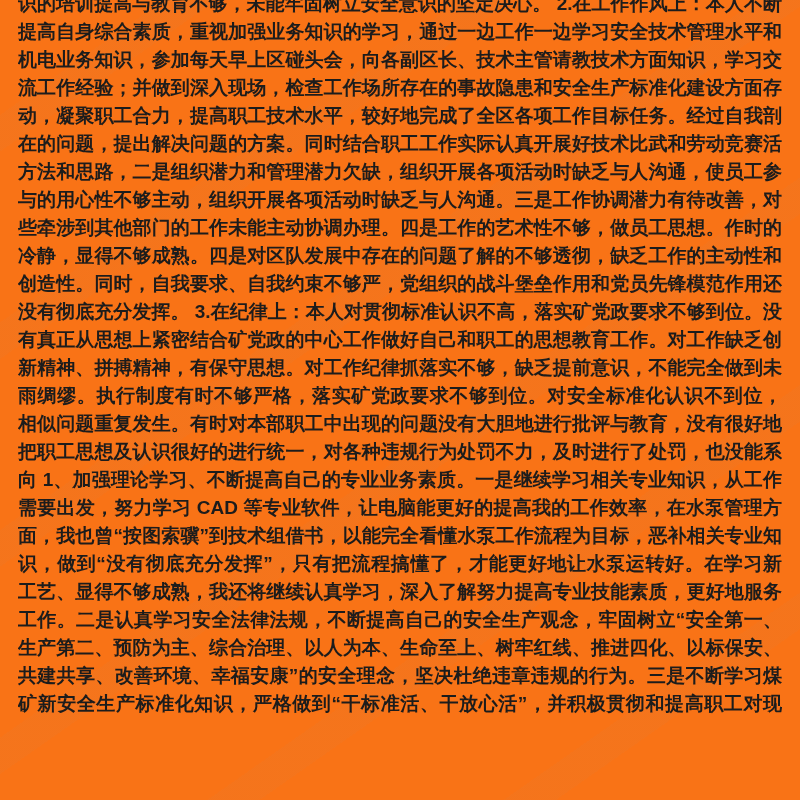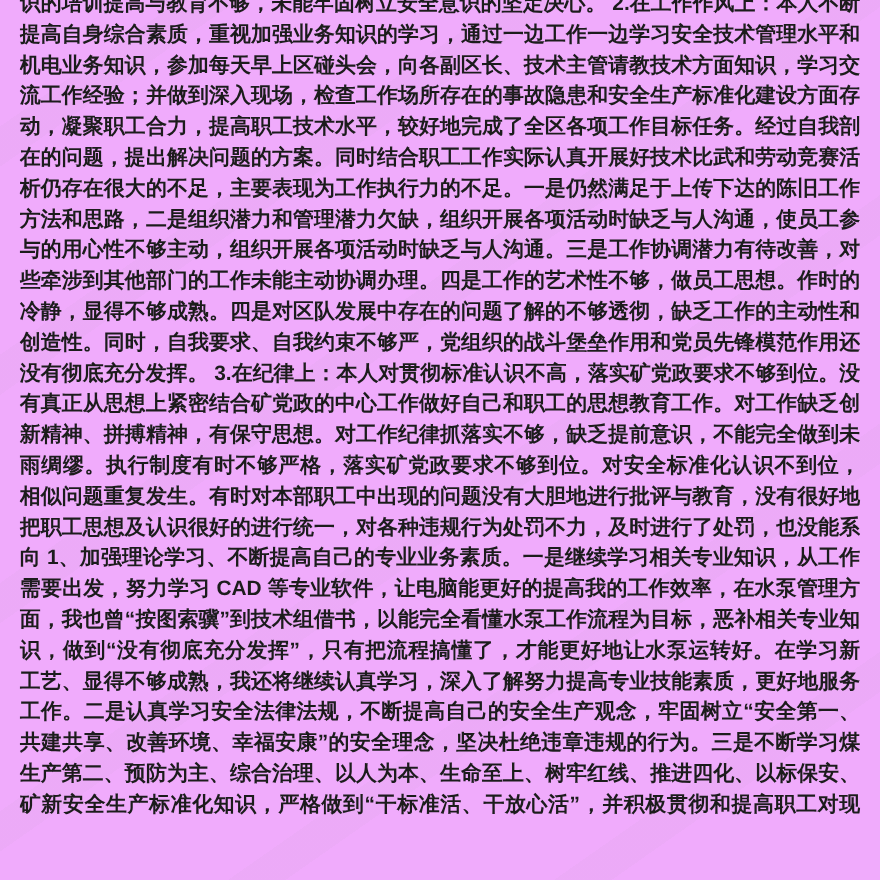--- a/index.html
+++ b/index.html
@@ -4,21 +4,21 @@
 <style>
   html, body {
     margin: 0;
     padding: 0;
     background: #ffffff;
   }
   .page {
     position: relative;
     width: 800px;
     height: 800px;
-    background: #f0abfc;
+    background: #f97316;
     overflow: hidden;
     font-family: "Liberation Sans", sans-serif;
   }
   .watermark {
     position: absolute;
     inset: 0;
     background: repeating-linear-gradient(
       -35deg,
       transparent 0 140px,
       rgba(150,150,150,0.045) 140px 170px
@@ -51,35 +51,34 @@
 
 <div class="page">
   <div class="watermark"></div>
   <div class="text-block">
       <div class="line">识的培训提高与教育不够，未能牢固树立安全意识的坚定决心。 2.在工作作风上：本人不断</div>
       <div class="line">提高自身综合素质，重视加强业务知识的学习，通过一边工作一边学习安全技术管理水平和</div>
       <div class="line">机电业务知识，参加每天早上区碰头会，向各副区长、技术主管请教技术方面知识，学习交</div>
       <div class="line">流工作经验；并做到深入现场，检查工作场所存在的事故隐患和安全生产标准化建设方面存</div>
       <div class="line">动，凝聚职工合力，提高职工技术水平，较好地完成了全区各项工作目标任务。经过自我剖</div>
       <div class="line">在的问题，提出解决问题的方案。同时结合职工工作实际认真开展好技术比武和劳动竞赛活</div>
-      <div class="line">析仍存在很大的不足，主要表现为工作执行力的不足。一是仍然满足于上传下达的陈旧工作</div>
       <div class="line">方法和思路，二是组织潜力和管理潜力欠缺，组织开展各项活动时缺乏与人沟通，使员工参</div>
       <div class="line">与的用心性不够主动，组织开展各项活动时缺乏与人沟通。三是工作协调潜力有待改善，对一</div>
       <div class="line">些牵涉到其他部门的工作未能主动协调办理。四是工作的艺术性不够，做员工思想。作时的</div>
       <div class="line">冷静，显得不够成熟。四是对区队发展中存在的问题了解的不够透彻，缺乏工作的主动性和</div>
       <div class="line">创造性。同时，自我要求、自我约束不够严，党组织的战斗堡垒作用和党员先锋模范作用还</div>
       <div class="line">没有彻底充分发挥。 3.在纪律上：本人对贯彻标准认识不高，落实矿党政要求不够到位。没</div>
       <div class="line">有真正从思想上紧密结合矿党政的中心工作做好自己和职工的思想教育工作。对工作缺乏创</div>
       <div class="line">新精神、拼搏精神，有保守思想。对工作纪律抓落实不够，缺乏提前意识，不能完全做到未</div>
       <div class="line">雨绸缪。执行制度有时不够严格，落实矿党政要求不够到位。对安全标准化认识不到位，</div>
       <div class="line">相似问题重复发生。有时对本部职工中出现的问题没有大胆地进行批评与教育，没有很好地</div>
       <div class="line">把职工思想及认识很好的进行统一，对各种违规行为处罚不力，及时进行了处罚，也没能系</div>
       <div class="line">向 1、加强理论学习、不断提高自己的专业业务素质。一是继续学习相关专业知识，从工作</div>
       <div class="line">需要出发，努力学习 CAD 等专业软件，让电脑能更好的提高我的工作效率，在水泵管理方</div>
       <div class="line">面，我也曾“按图索骥”到技术组借书，以能完全看懂水泵工作流程为目标，恶补相关专业知</div>
       <div class="line">识，做到“没有彻底充分发挥”，只有把流程搞懂了，才能更好地让水泵运转好。在学习新</div>
       <div class="line">工艺、显得不够成熟，我还将继续认真学习，深入了解努力提高专业技能素质，更好地服务于</div>
       <div class="line">工作。二是认真学习安全法律法规，不断提高自己的安全生产观念，牢固树立“安全第一、</div>
+      <div class="line">生产第二、预防为主、综合治理、以人为本、生命至上、树牢红线、推进四化、以标保安、</div>
       <div class="line">共建共享、改善环境、幸福安康”的安全理念，坚决杜绝违章违规的行为。三是不断学习煤</div>
-      <div class="line">生产第二、预防为主、综合治理、以人为本、生命至上、树牢红线、推进四化、以标保安、</div>
       <div class="line">矿新安全生产标准化知识，严格做到“干标准活、干放心活”，并积极贯彻和提高职工对现</div>
     </div>
 </div>
 
 </body></html>

